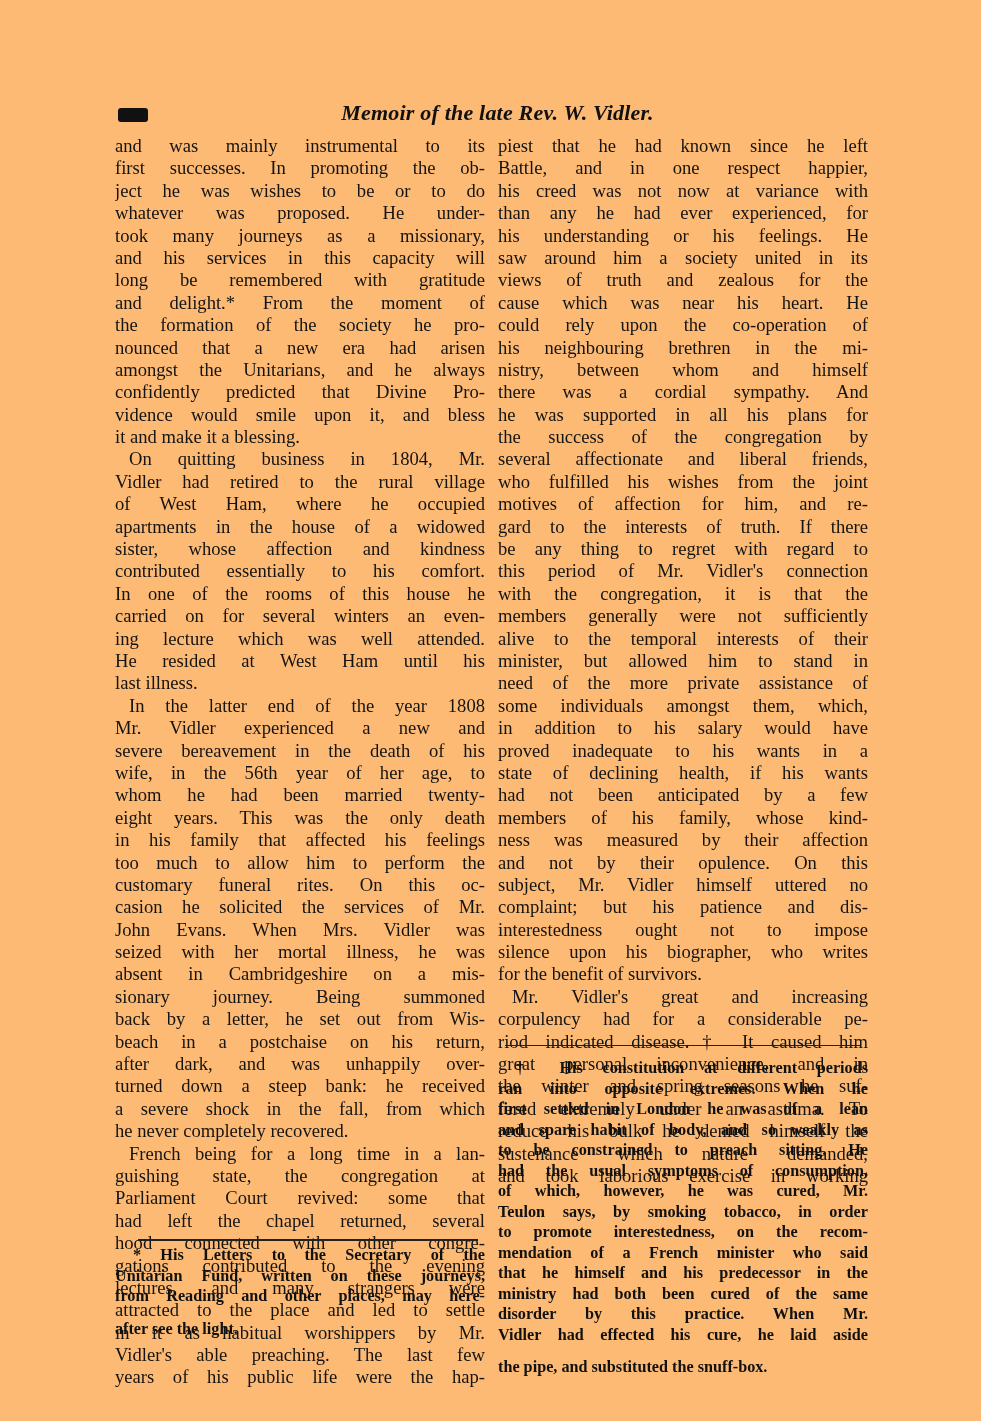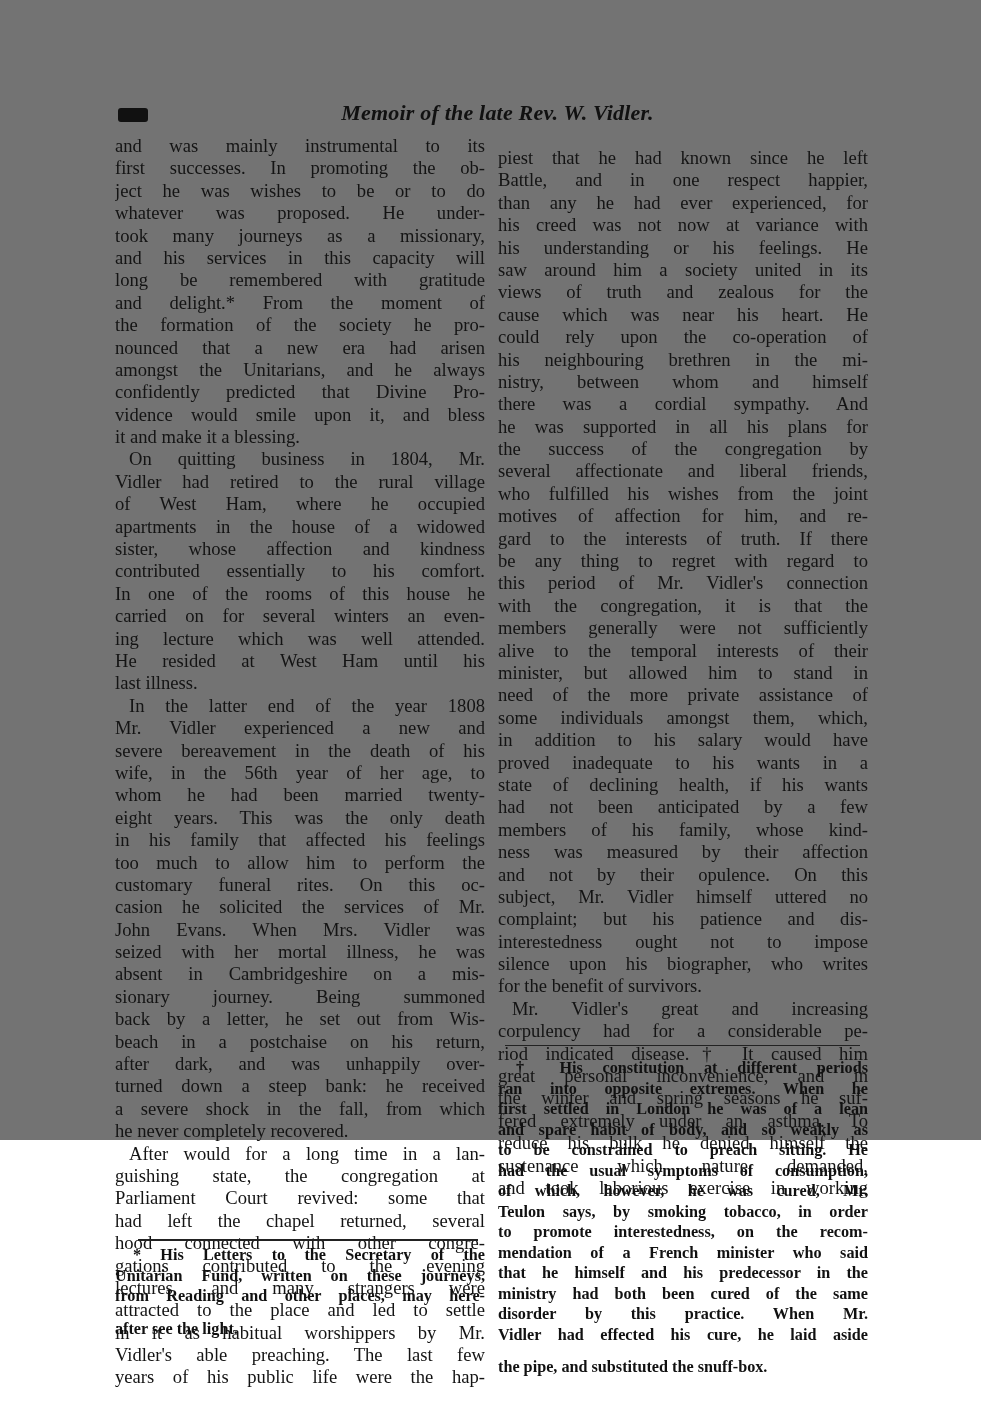--- a/index.html
+++ b/index.html
@@ -1,29 +1,29 @@
 <!DOCTYPE html>
 <html><head>
 <meta charset="utf-8">
 <style>
   html, body { margin:0; padding:0; background:#ffffff; }
   body { width:981px; height:1421px; position:relative; overflow:hidden;
          font-family:"DejaVu Serif", "Liberation Serif", serif; color:#111; }
-  .page { position:absolute; left:0; top:0; width:981px; height:1140px; background:#737373; }
+  .page { position:absolute; left:0; top:0; width:981px; height:1421px; background:#fdba74; }
   .header { position:absolute; top:100px; left:115px; width:765px; height:30px; }
   .page-num { position:absolute; left:3px; top:8px; width:30px; height:14px;
               background:#111; border-radius:3px; filter:blur(0.6px); }
   .running-title { position:absolute; left:0; width:765px; top:0; text-align:center;
                    font-family:"Liberation Serif", serif; font-style:italic; font-weight:bold;
                    font-size:22px; letter-spacing:0.2px; color:#111; }
   .col { position:absolute; top:135px; width:370px;
          font-family:"Liberation Serif", serif; font-size:18.6px; line-height:22.4px;
          text-align:justify; color:#141414; }
   .col-left { left:115px; }
-  .col-right { left:498px;margin-top:12px; }
+  .col-right { left:498px; }
   .line { display:block; white-space:nowrap; text-align:justify; text-align-last:justify; height:22.4px; overflow:hidden; }
   .line.last { text-align-last:left; }
   .line.indent { padding-left:14px; }
   .rule { position:absolute; height:2px; background:#222; }
   .footnote { position:absolute; width:370px; font-family:"Liberation Serif", serif;
               font-weight:bold; font-size:16.2px; line-height:20.5px; color:#111; }
   .fn-left { left:115px; top:1245px; }
   .fn-right { left:498px; top:1058px; }
   .fn-line { display:block; white-space:nowrap; text-align:justify; text-align-last:justify; height:20.5px; overflow:hidden; }
   .fn-line.last { text-align-last:left;margin-top:12px; }
@@ -78,37 +78,37 @@
       <span class="line">John Evans. When Mrs. Vidler was</span>
       <span class="line">seized with her mortal illness, he was</span>
       <span class="line">absent in Cambridgeshire on a mis-</span>
       <span class="line">sionary journey. Being summoned</span>
       <span class="line">back by a letter, he set out from Wis-</span>
       <span class="line">beach in a postchaise on his return,</span>
       <span class="line">after dark, and was unhappily over-</span>
       <span class="line">turned down a steep bank: he received</span>
       <span class="line">a severe shock in the fall, from which</span>
       <span class="line last">he never completely recovered.</span>
-      <span class="line indent">After would for a long time in a lan-</span>
+      <span class="line indent">French being for a long time in a lan-</span>
       <span class="line">guishing state, the congregation at</span>
       <span class="line">Parliament Court revived: some that</span>
       <span class="line">had left the chapel returned, several</span>
       <span class="line">hood connected with other congre-</span>
       <span class="line">gations contributed to the evening</span>
       <span class="line">lectures, and many strangers were</span>
       <span class="line">attracted to the place and led to settle</span>
       <span class="line">in it as habitual worshippers by Mr.</span>
       <span class="line">Vidler's able preaching. The last few</span>
       <span class="line">years of his public life were the hap-</span>
     </div>
   <div class="col col-right" id="col-right">
       <span class="line">piest that he had known since he left</span>
       <span class="line">Battle, and in one respect happier,</span>
+      <span class="line">his creed was not now at variance with</span>
       <span class="line">than any he had ever experienced, for</span>
-      <span class="line">his creed was not now at variance with</span>
       <span class="line">his understanding or his feelings. He</span>
       <span class="line">saw around him a society united in its</span>
       <span class="line">views of truth and zealous for the</span>
       <span class="line">cause which was near his heart. He</span>
       <span class="line">could rely upon the co-operation of</span>
       <span class="line">his neighbouring brethren in the mi-</span>
       <span class="line">nistry, between whom and himself</span>
       <span class="line">there was a cordial sympathy. And</span>
       <span class="line">he was supported in all his plans for</span>
       <span class="line">the success of the congregation by</span>

